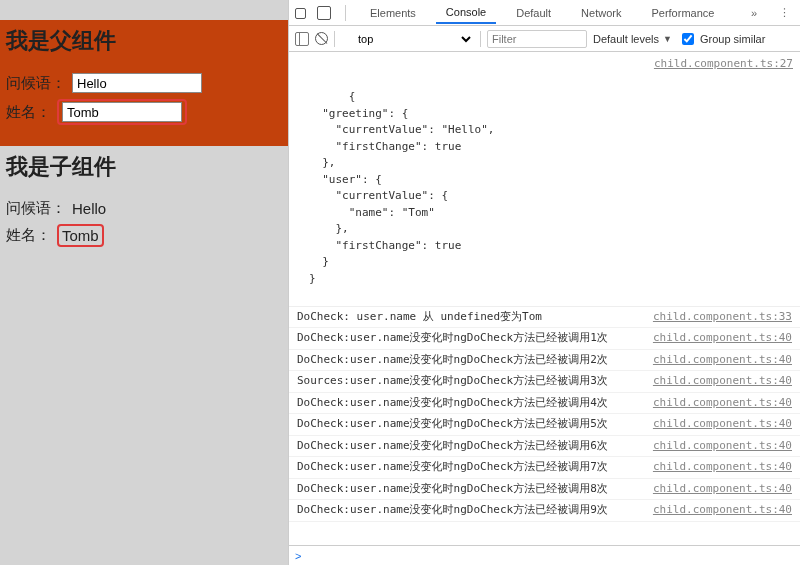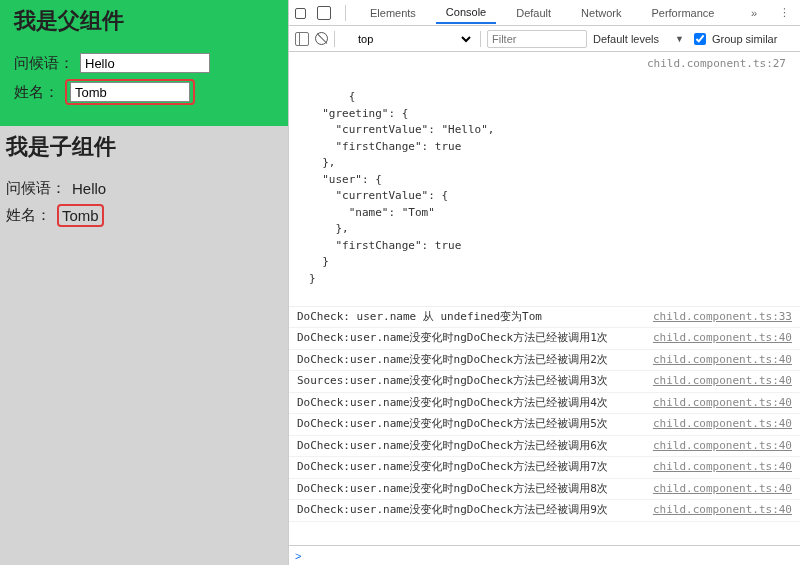--- a/index.html
+++ b/index.html
@@ -16,21 +16,21 @@
   }
   
   .app {
     width: 288px;
     height: 565px;
     background: #d4d4d4;
     display: flex;
     flex-direction: column;
     font-size: 14px;
   }
-  .parent { background: #22c55e; padding: 0 6px 18px 14px; }
+  .parent { background: #c2410c; padding: 0 6px 18px 6px; margin-top: 20px; }
   .child  { background: #d4d4d4; padding: 0 6px 18px 6px; }
   .h {
     font-size: 22px;
     font-family: "SimSun","Songti SC",serif;
     font-weight: 700;
     padding: 6px 0 14px 0;
     margin: 0;
   }
   .row {
     display: flex;
@@ -107,39 +107,39 @@
   .toolbar .nosym {
     width: 13px; height: 13px; border:1.3px solid #555; border-radius:50%; position:relative;
   }
   .toolbar .nosym::after{ content:""; position:absolute; left:-1px; top:5px; width:14px; height:1.3px; background:#555; transform:rotate(45deg);}
   .toolbar select {
     border: none; font-size: 11px; background: transparent; width: 120px; margin-left: 13px;
   }
   .toolbar input[type="text"] {
     border: 1px solid #ccc; border-radius: 2px; padding: 2px 4px; width: 100px; font-size:11px;
   }
-  .toolbar .levels { display:flex; align-items:center; gap:16px; color:#333;}
+  .toolbar .levels { display:flex; align-items:center; gap:4px; color:#333;}
   .toolbar .tri { font-size: 9px; color:#555; }
   .toolbar .chk { width:12px; height:12px; }
   .console {
     flex: 1;
     overflow: hidden;
     font-family: Menlo, Consolas, monospace;
     font-size: 11px;
     line-height: 1.5;
   }
   .obj {
     padding: 4px 8px 2px 20px;
     white-space: pre;
     position: relative;
     border-bottom: 1px solid #eee;
   }
   .obj .src {
-    position: absolute; right: 14px; top: 4px;
-    color: #888; 
+    position: absolute; right: 7px; top: 4px;
+    color: #888; text-decoration: underline;
   }
   .logline {
     display: flex;
     justify-content: space-between;
     align-items: flex-start;
     padding: 2px 8px;
     border-bottom: 1px solid #f1f1f1;
     gap: 10px;
   }
   .logline .msg { flex:1; word-break: break-all; }

